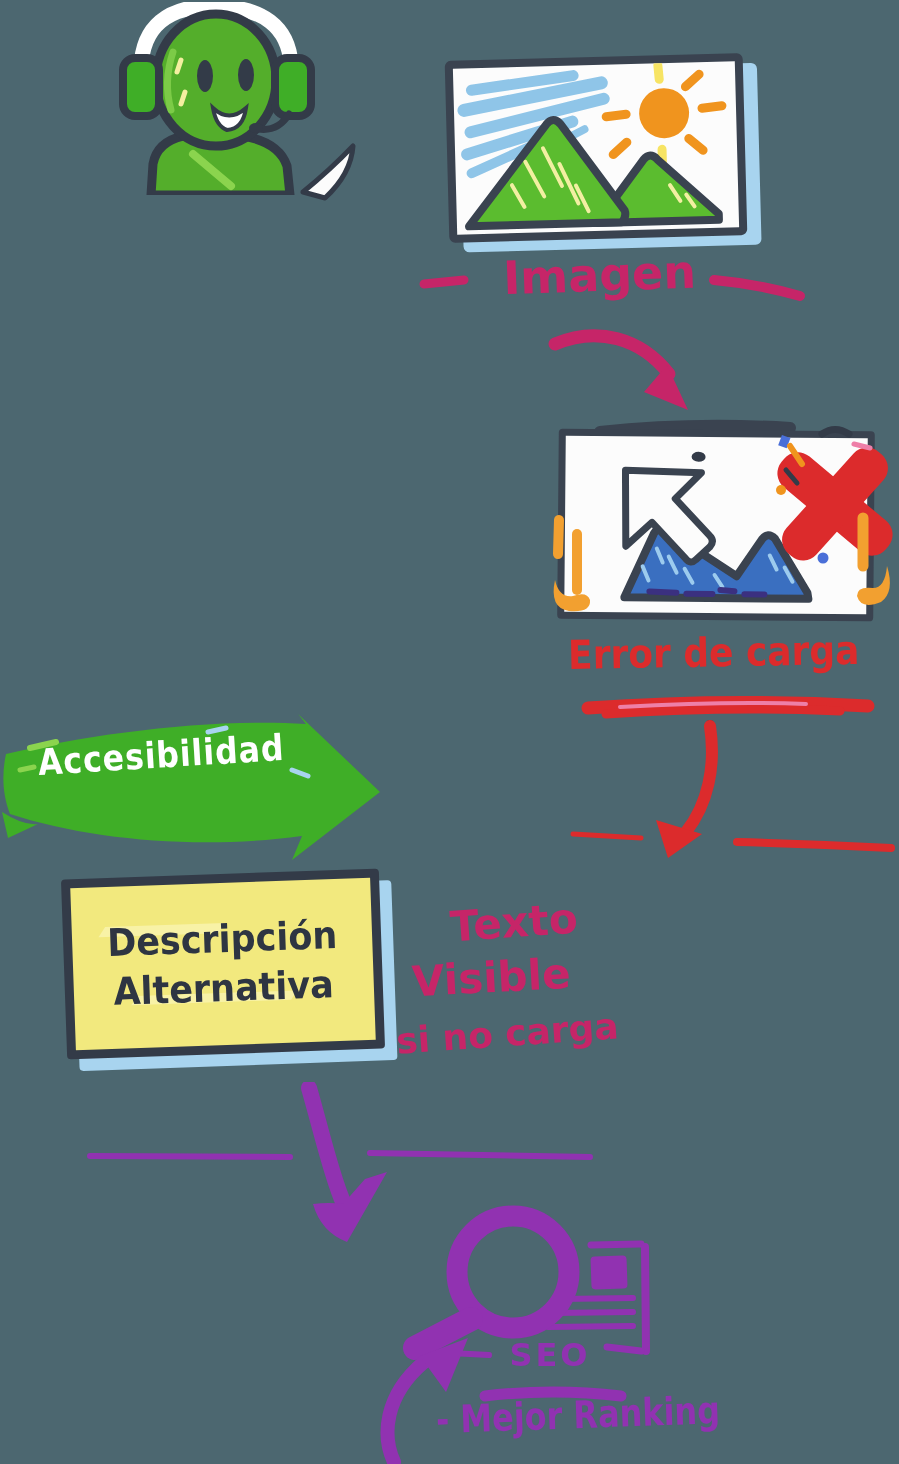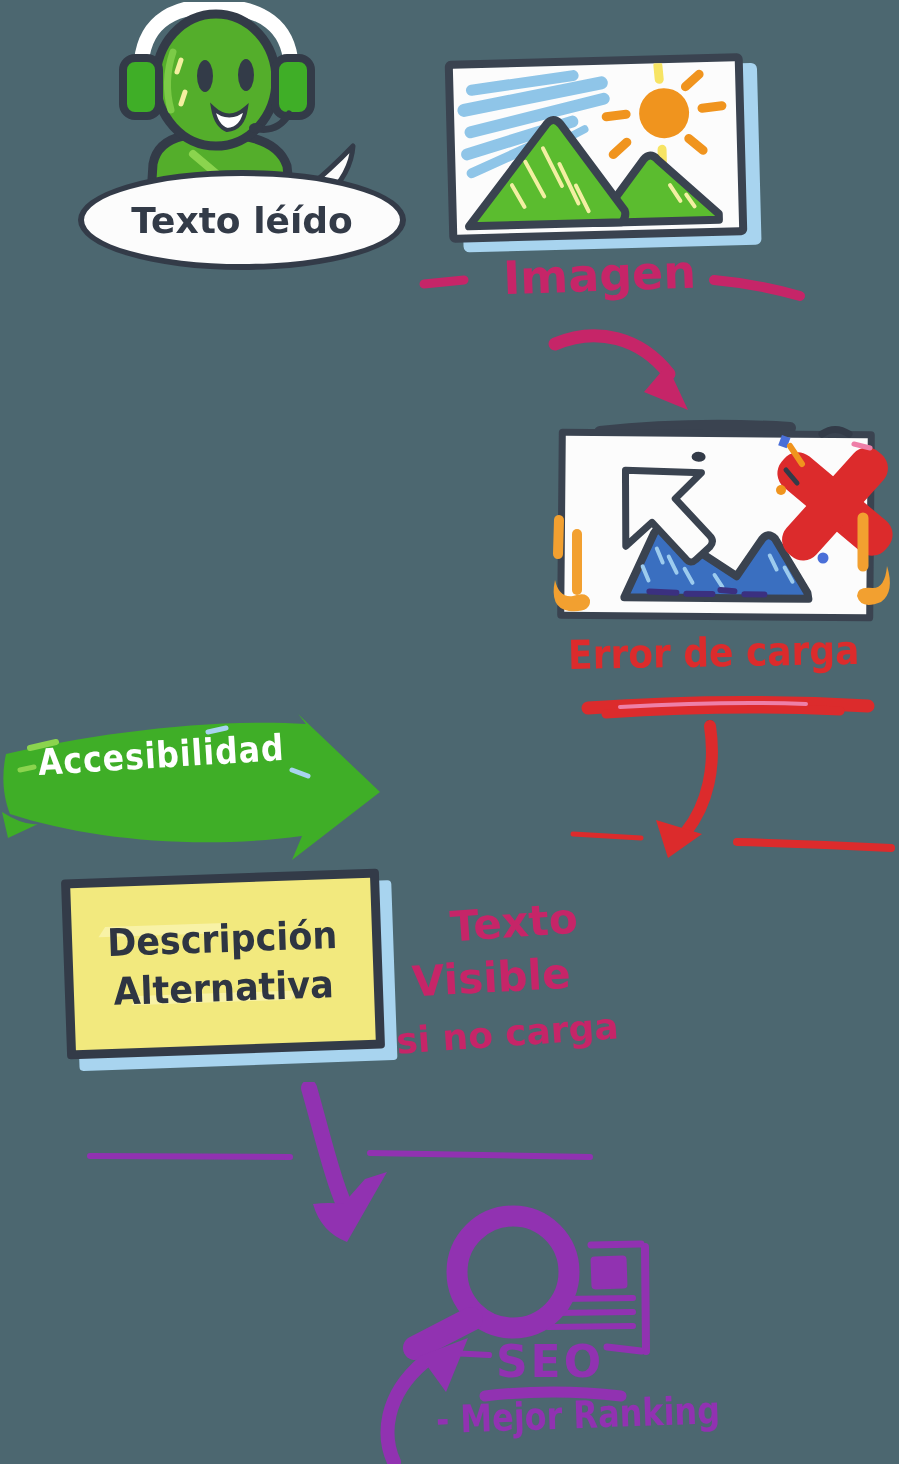--- a/index.html
+++ b/index.html
@@ -61,21 +61,21 @@
   }
   .note-streak{
     position:absolute; background:#F8F2A6; transform:skewX(-35deg); z-index:1;
   }
   .vis-line{color:var(--pink,#C62568); font-weight:700;}
   #vis1{left:450px; top:898px; font-size:42px; transform:rotate(-4deg);}
   #vis2{left:412px; top:953px; font-size:42px; transform:rotate(-3deg);}
   #vis3{left:396px; top:1013px; font-size:36px; transform:rotate(-4deg);}
   #seo-label{
     left:484px; top:1336px; width:132px; text-align:center;
-    font-size:44px; color:var(--purple,#9132B1); letter-spacing:3px;
+    font-size:32px; color:var(--purple,#9132B1); letter-spacing:3px;
   }
   #ranking-label{
     left:436px; top:1398px; font-size:38px; color:var(--purple,#9132B1);
     transform:rotate(-2deg) scaleX(.84); transform-origin:left center;
   }
 </style>
 </head>
 <body>
 
 <div id="canvas">
@@ -93,23 +93,20 @@
     <ellipse cx="153" cy="73" rx="8" ry="16" fill="#333B48"></ellipse>
     <path d="M 120,106 Q 136,121 153,106 Q 150,127 134,128 Q 123,124 120,106 Z" fill="#FFFFFF" stroke="#333B48" stroke-width="4"></path>
     <path d="M 196,112 Q 185,130 165,127" fill="none" stroke="#333B48" stroke-width="7" stroke-linecap="round"></path>
     <ellipse cx="163" cy="126" rx="7" ry="5" fill="#333B48"></ellipse>
   </svg>
 
   <svg class="abs" style="left:295px; top:140px;" width="75" height="65" viewBox="0 0 75 65">
     <path d="M 8,52 Q 35,30 58,6 Q 56,34 30,58 Z" fill="#FCFCFC" stroke="#333B48" stroke-width="5" stroke-linejoin="round"></path>
   </svg>
 
-  <div class="abs" id="bubble">
-    <span class="hand">Texto léído</span>
-  </div>
 
   <div class="abs" id="image-card">
     <svg width="282" height="166" viewBox="0 0 282 166">
       <g stroke="#8FC5E8" fill="none" stroke-linecap="round">
         <path d="M 18,22 L 120,10" stroke-width="11"></path>
         <path d="M 10,42 L 148,18" stroke-width="13"></path>
         <path d="M 16,64 L 150,34" stroke-width="12"></path>
         <path d="M 12,86 L 118,56" stroke-width="12"></path>
         <path d="M 16,105 L 80,78" stroke-width="10"></path>
         <path d="M 60,98 L 130,64" stroke-width="8"></path>

